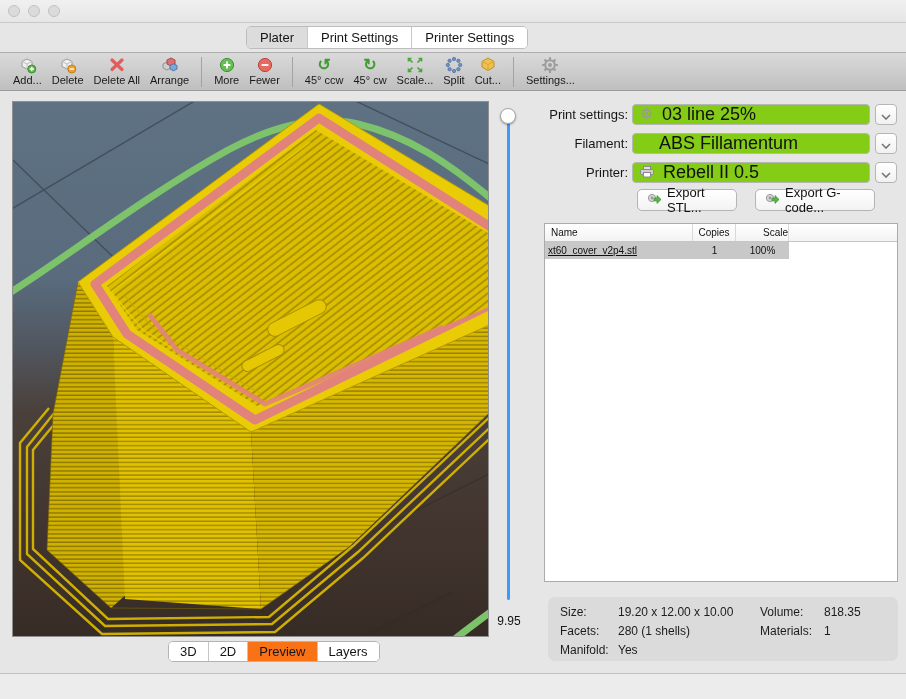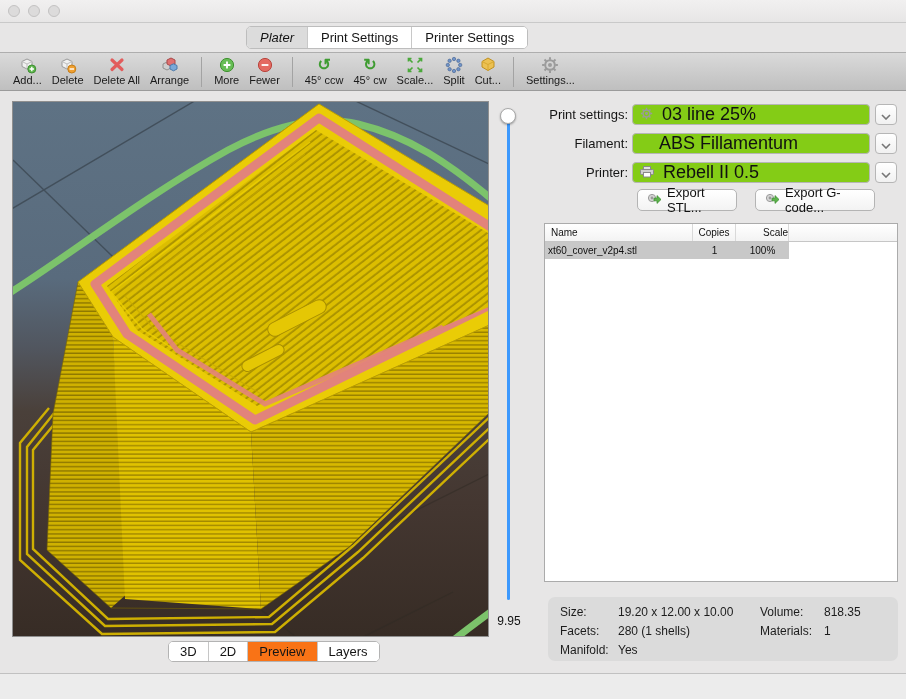--- a/index.html
+++ b/index.html
@@ -15,21 +15,21 @@
   .traffic{position:absolute;top:5px;width:12px;height:12px;border-radius:50%;
     background:#dcdbdb;border:1px solid #c3c2c2;box-sizing:border-box;}
   .win-title{position:absolute;top:4px;left:0;width:100%;text-align:center;
     font-size:13px;color:#9b9b9b;}
   
   .maintabs{position:absolute;top:26px;left:246px;height:21px;display:flex;
     background:#fff;border:1px solid #bdbdbd;border-radius:5px;overflow:hidden;}
   .maintab{font-size:13px;color:#151515;line-height:21px;padding:0 13px;
     border-right:1px solid #c8c8c8;background:#fff;white-space:nowrap;}
   .maintab:last-child{border-right:none;}
-  .maintab.selected{background:#dcdcdc;font-style:italic;}
+  .maintab.selected{background:#dcdcdc;}
   
   .toolbar{position:absolute;top:52px;left:0;width:906px;height:39px;box-sizing:border-box;
     background:linear-gradient(#dadada,#bfbfbf);
     border-top:1px solid #aeaeae;border-bottom:1px solid #9b9b9b;
     display:flex;align-items:center;padding-left:8px;}
   .tool{display:flex;flex-direction:column;align-items:center;margin:0 5px;
     font-size:11px;color:#1a1a1a;line-height:13px;}
   .tool .ticon{height:18px;display:flex;align-items:center;justify-content:center;}
   .tsep{width:1px;height:30px;background:#a3a3a3;margin:0 7px;}
   .glyph-green{font-size:16px;font-weight:bold;color:#3f9c32;line-height:16px;}
@@ -72,21 +72,21 @@
   .thead{display:flex;height:17px;line-height:17px;border-bottom:1px solid #c6c6c6;
     background:linear-gradient(#ffffff,#f3f3f3);}
   .th{box-sizing:border-box;border-right:1px solid #d9d9d9;overflow:hidden;}
   .th.c1{width:148px;padding-left:6px;}
   .th.c2{width:43px;text-align:center;}
   .th.c3{width:53px;text-align:right;}
   .th.c4{flex:1;border-right:none;}
   .trow{display:flex;height:17px;line-height:17px;}
   .td{box-sizing:border-box;overflow:hidden;}
   .trow.selected .td.hl{background:#c8c8c8;}
-  .td.c1{width:148px;padding-left:3px;}
+  .td.c1{width:148px;padding-left:3px;text-decoration:underline;}
   .td.c2{width:43px;text-align:center;}
   .td.c3{width:53px;text-align:center;}
   .td.c4{flex:1;}
   
   .info-title{position:absolute;left:558px;top:584px;font-size:16px;color:#333;margin-top:20px;}
   .infobox{position:absolute;left:548px;top:597px;width:350px;height:64px;
     background:#dbdbdb;border-radius:7px;}
   .ilbl{position:absolute;font-size:12px;color:#1c1c1c;}
   
   .bottombar{position:absolute;left:0;top:673px;width:906px;height:26px;

